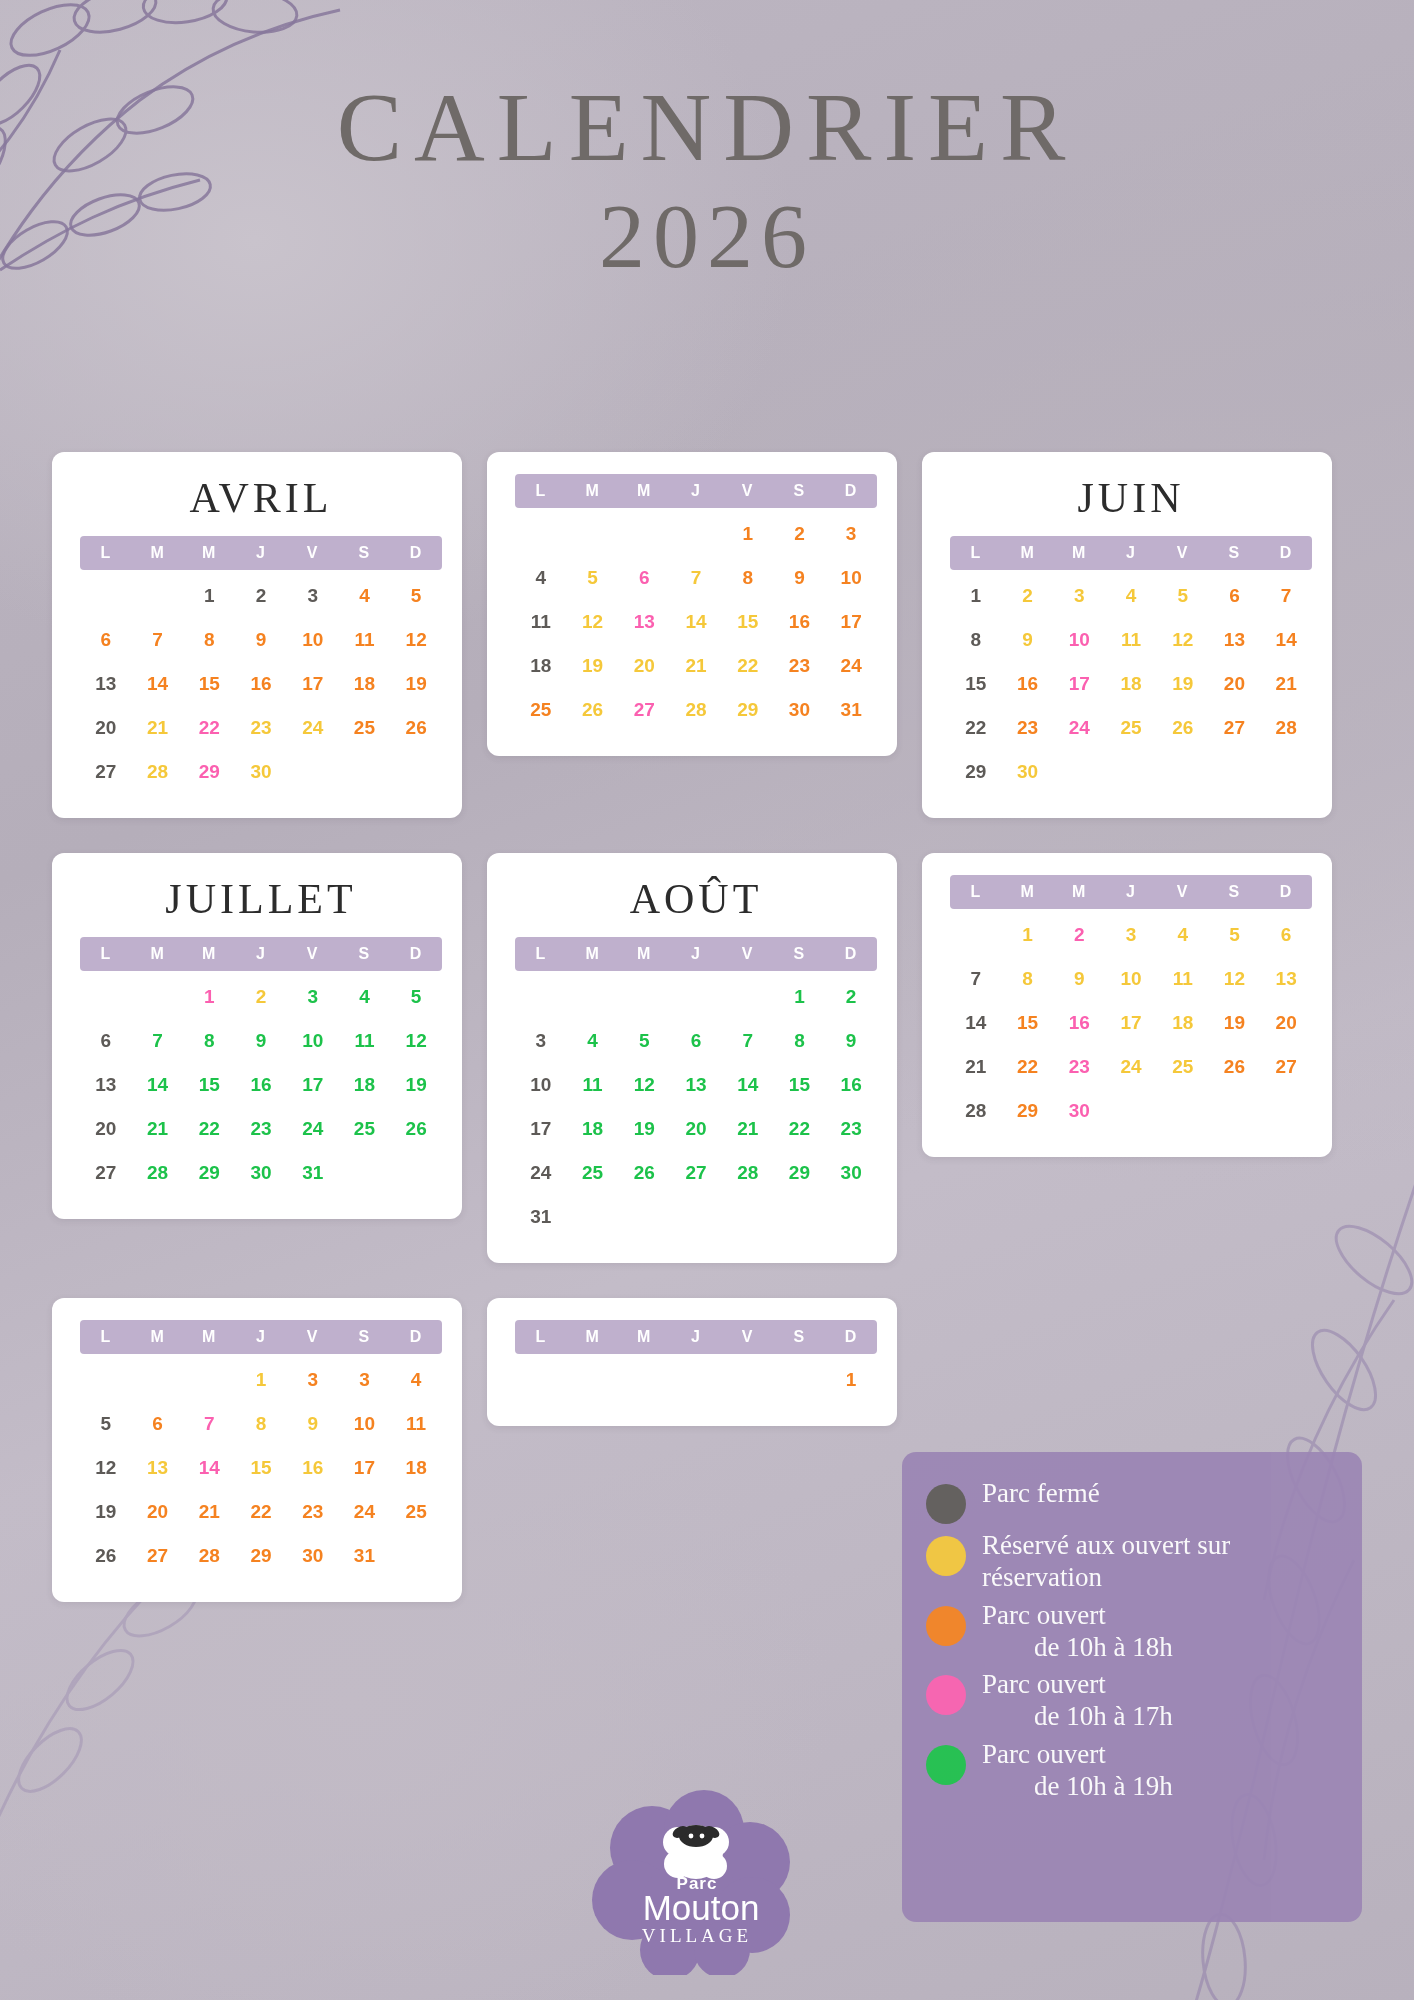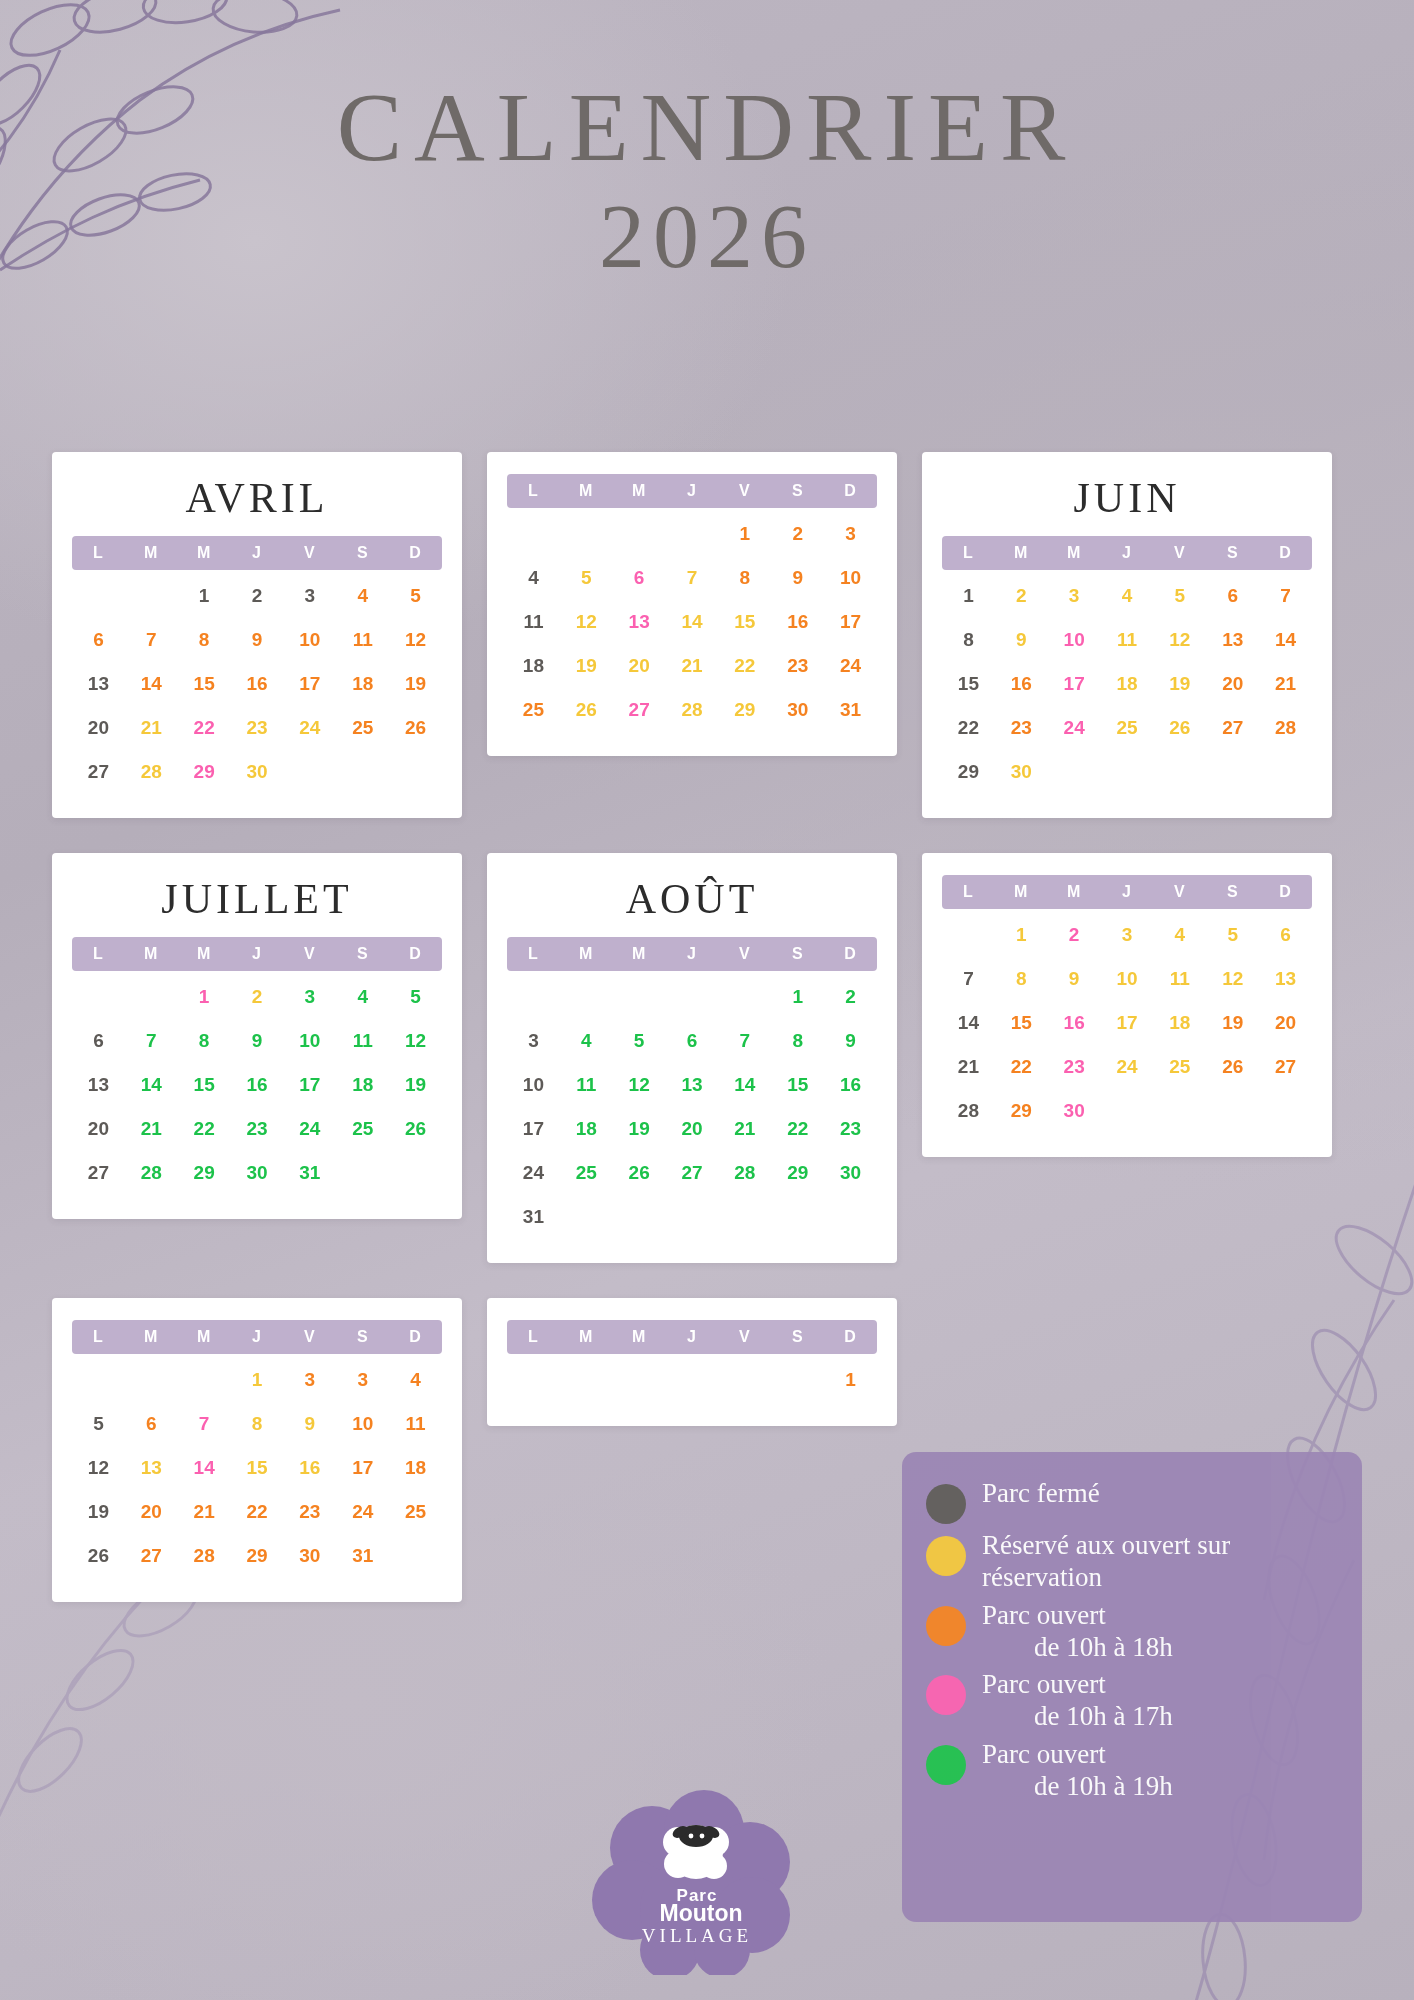--- a/index.html
+++ b/index.html
@@ -37,22 +37,22 @@
   .months {
     position: absolute; top: 452px; left: 52px;
     width: 1310px;
     display: grid;
     grid-template-columns: 410px 410px 410px;
     column-gap: 25px;
     row-gap: 35px;
   }
   .card {
     background: #fff;
-    border-radius: 4px;
-    padding: 22px 20px 26px 20px;
+    border-radius: 12px;
+    padding: 22px 20px 26px 28px;
     box-shadow: 0 2px 7px rgba(60,50,70,0.10);
     align-self: start;
   }
   .card h2 {
     text-align: center;
     font-size: 42px;
     letter-spacing: 4px;
     font-weight: 400;
     color: #2c2c2c;
     margin-bottom: 14px;
@@ -125,21 +125,21 @@
   }
   .logo-text {
     position: absolute; inset: 0;
     display: flex; flex-direction: column;
     align-items: center; justify-content: flex-end;
     padding-bottom: 28px;
     color: #fff;
   }
   .logo-parc { font-size: 17px; font-weight: 700; letter-spacing: 1px; margin-bottom: -4px;
     font-family: "Liberation Sans", sans-serif;}
-  .logo-mouton { font-size: 23px; font-weight: 700; font-family: "Liberation Sans", sans-serif; line-height: 1; margin-left: 8px; }
+  .logo-mouton { font-size: 35px; font-weight: 400; font-family: "Liberation Sans", sans-serif; line-height: 1; margin-left: 8px; }
   .logo-village { font-size: 19px; letter-spacing: 4px; font-family: "Liberation Serif", serif; }
 </style>
 </head>
 <body>
 
 <svg class="deco deco-tl" width="420" height="380" viewBox="0 0 420 380">
   <g stroke="#7c6b94" stroke-width="3" fill="none" opacity="0.85">
     <path d="M20 360 C 60 280, 110 200, 200 130 C 260 85, 330 55, 400 40"></path>
     <path d="M0 240 C 50 200, 90 150, 120 80"></path>
     <path d="M60 300 C 120 260, 180 230, 260 210"></path>

